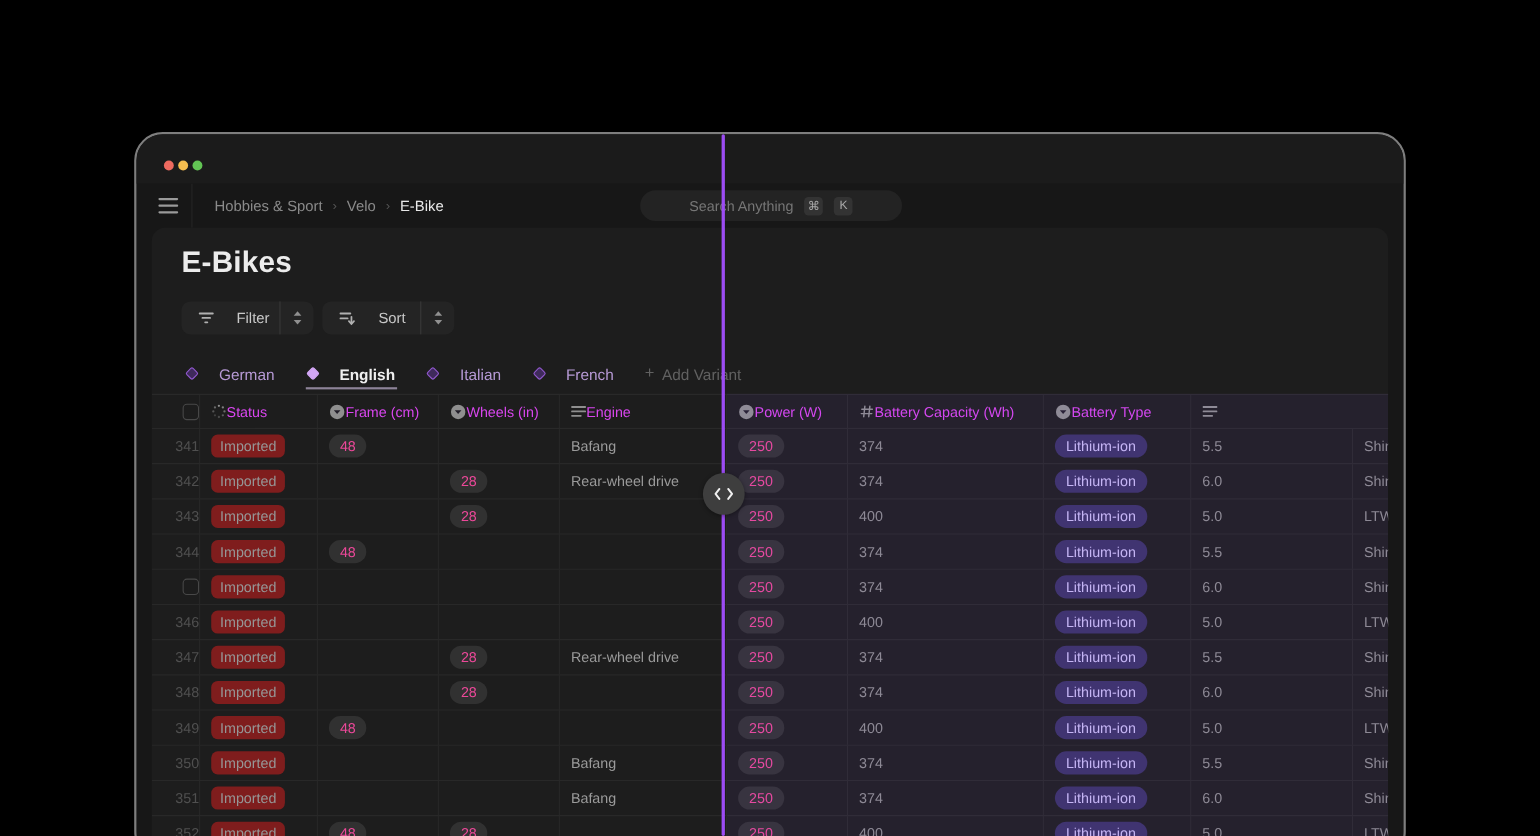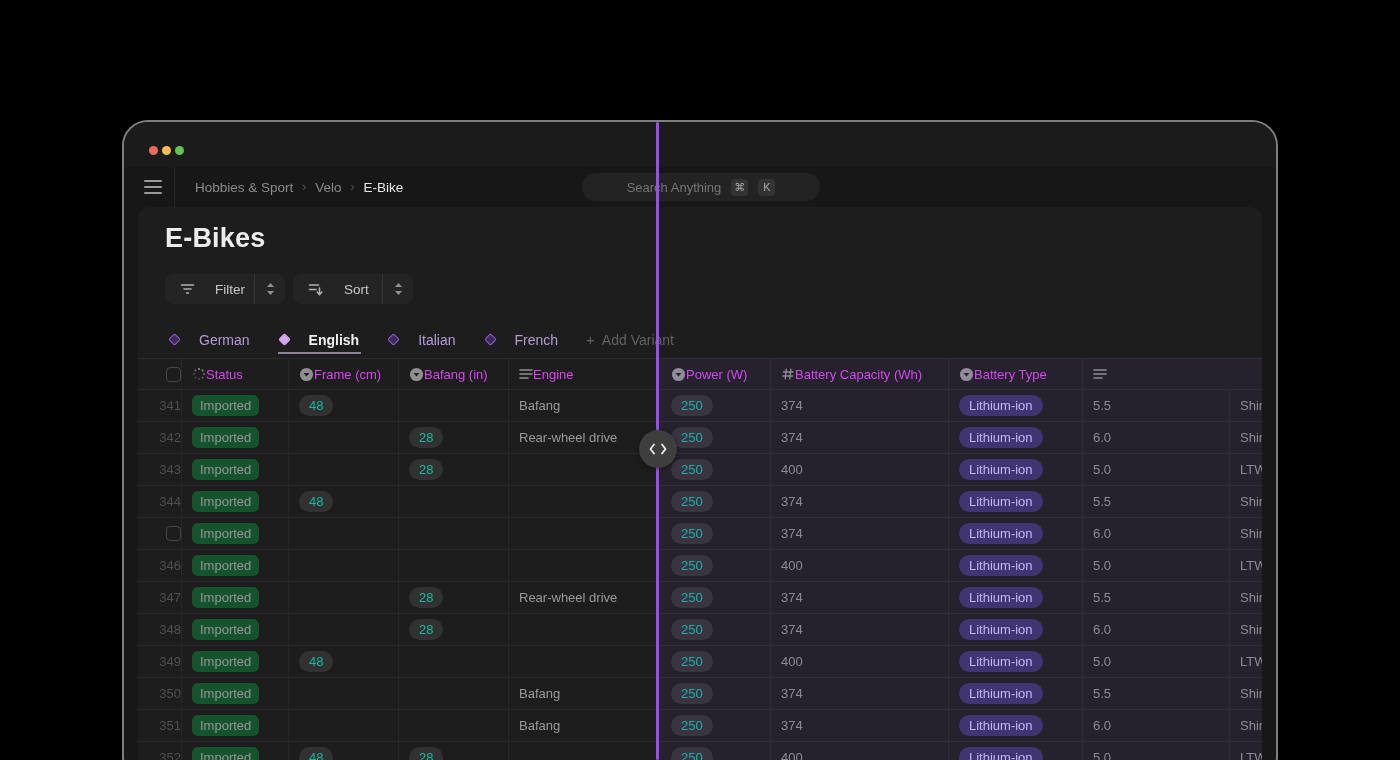--- a/index.html
+++ b/index.html
@@ -58,22 +58,22 @@
   .table { position:absolute; top:151px; left:0; width:1128px; font-size:13px; }
   .trow { display:grid; grid-template-columns:44px 107px 110px 110px 152px 110px 178px 134px 147px 36px; height:32px; border-bottom:1px solid rgba(255,255,255,0.05); }
   .thead { border-top:1px solid rgba(255,255,255,0.06); }
   .cell { display:flex; align-items:center; padding:0 10px; border-right:1px solid rgba(255,255,255,0.05); overflow:hidden; white-space:nowrap; }
   .cell:last-child { border-right:none; }
   .cell.first { justify-content:flex-end; padding:0; }
   .hcell { gap:0; color:#d946ef; cursor:pointer; }
   .hcell svg, .hcell .hash { flex:0 0 auto; }
   .rownum { color:#4f4f4f; }
   .checkbox { width:15px; height:15px; border:1.5px solid #484848; border-radius:4px; background:transparent; cursor:pointer; }
-  .badge { background:#14532d; color:#969696; border-radius:6px; padding:3px 8px; }
-  .pill { background:rgba(255,255,255,0.09); color:#14b8a6; border-radius:999px; padding:3px 10px; }
+  .badge { background:#7f1d1d; color:#969696; border-radius:6px; padding:3px 8px; }
+  .pill { background:rgba(255,255,255,0.09); color:#ec4899; border-radius:999px; padding:3px 10px; }
   .pill.purple { background:#3a3166; color:#c9bcf4; }
   .txt { color:#8d8d8d;text-align:right; }
   .txt.engine { color:#9a9a9a; }
 
   .tint { position:absolute; top:151px; left:523px; right:0; bottom:0; background:rgba(152,92,252,0.075); pointer-events:none; z-index:5; }
 
   
   .drag-line { position:absolute; left:656px; top:122px; width:3px; height:638px; background:#9c4cf3; border-radius:2px; z-index:60; cursor:col-resize; }
   .drag-handle { position:absolute; left:639px; top:430px; width:38px; height:38px; border-radius:50%; background:#3e3e3e;
     display:flex; align-items:center; justify-content:center; z-index:61; cursor:grab; box-shadow:0 1px 4px rgba(0,0,0,0.4); }
@@ -216,21 +216,21 @@
               </span>
               <span>Frame (cm)</span>
             </div>
             <div class="cell hcell">
               <span style="display: inline-flex;">
                 <svg width="15" height="15" viewBox="0 0 16 16">
                   <circle cx="8" cy="8" r="7" fill="#8f8f8f"></circle>
                   <path d="M4.8 6.3 L8 10 L11.2 6.3 Z" fill="#221e29"></path>
                 </svg>
               </span>
-              <span>Bafang (in)</span>
+              <span>Wheels (in)</span>
             </div>
             <div class="cell hcell">
               <span style="display: inline-flex;">
                 <svg width="14" height="12" viewBox="0 0 14 12">
                   <g stroke="#8f8f8f" stroke-width="1.6" stroke-linecap="round">
                     <line x1="1" y1="2" x2="13" y2="2"></line>
                     <line x1="1" y1="6" x2="13" y2="6"></line>
                     <line x1="1" y1="10" x2="9" y2="10"></line>
                   </g>
                 </svg>

